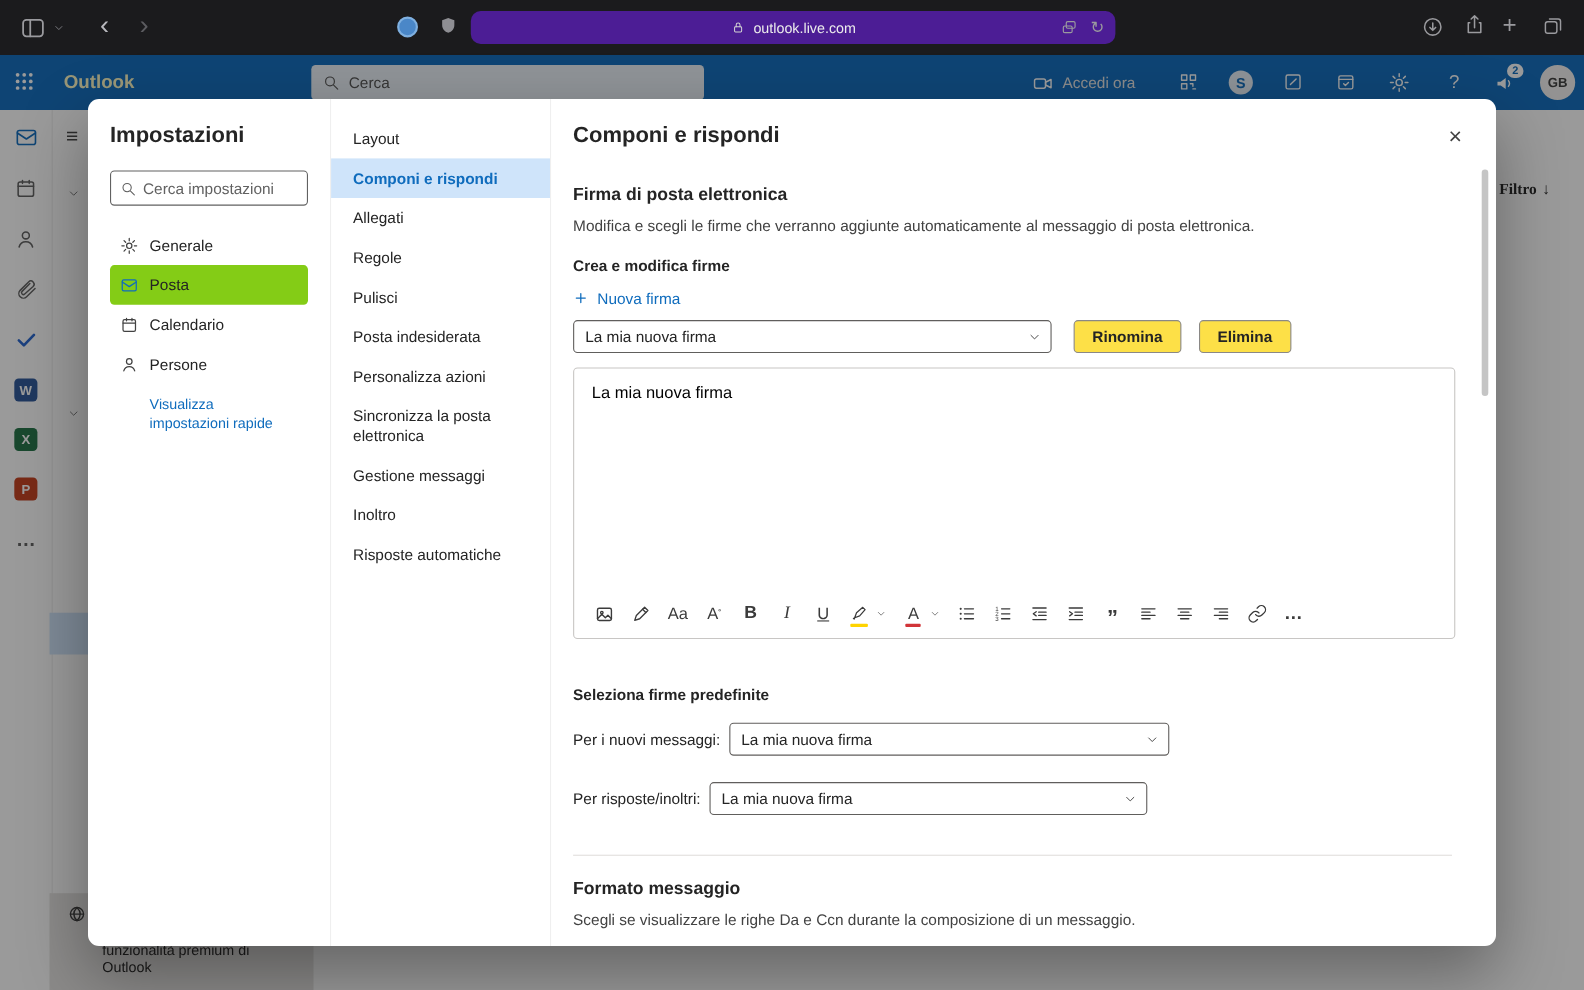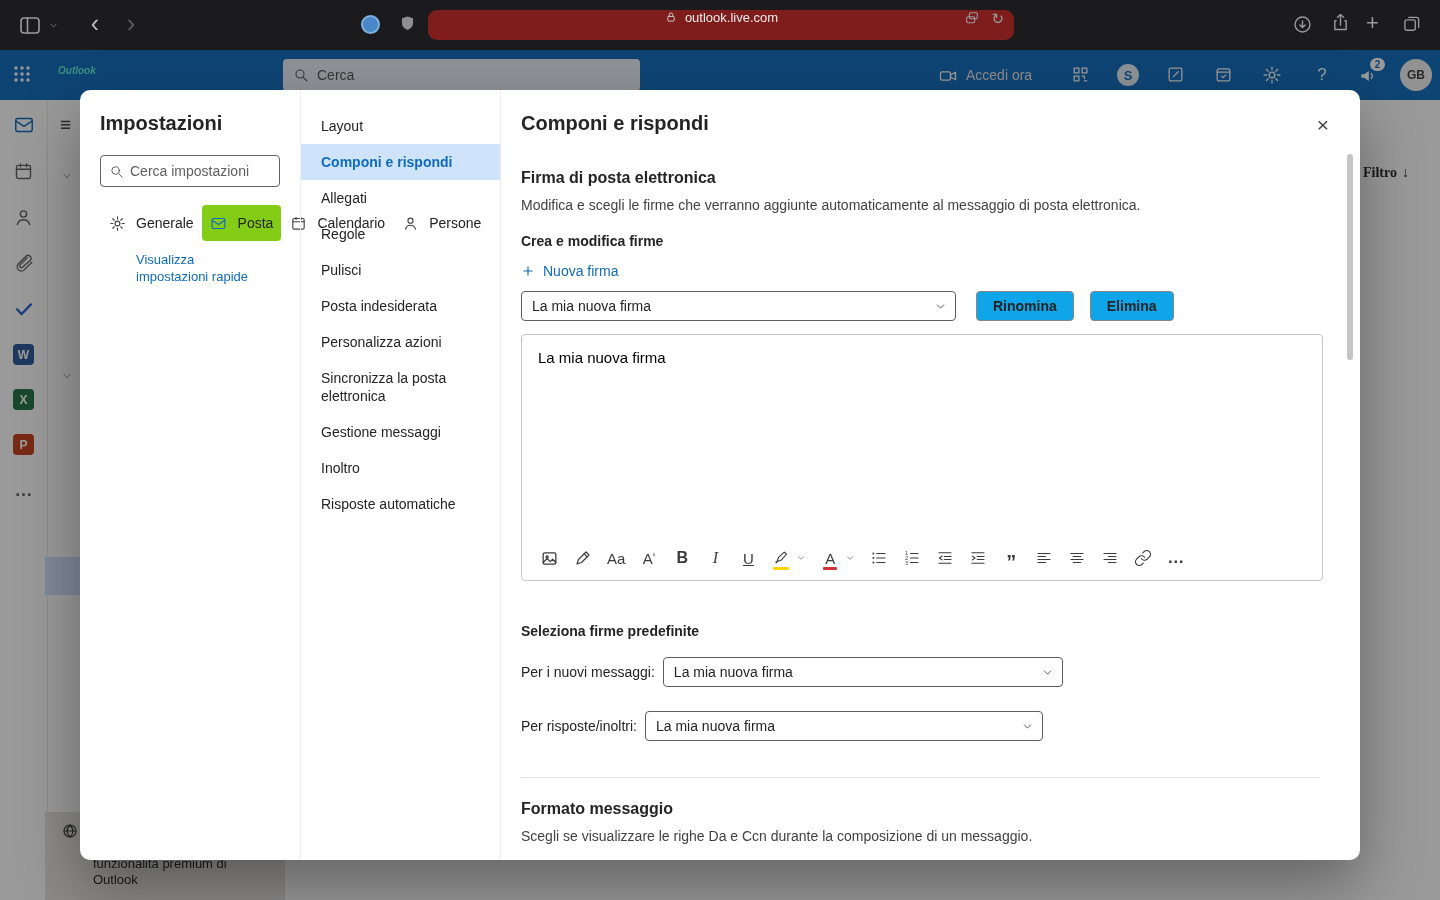--- a/index.html
+++ b/index.html
@@ -9,30 +9,30 @@
     font-family: "Liberation Sans", sans-serif; color: #242424;
   }
   svg.sv { fill: none; stroke: currentColor; stroke-width: 1.6; stroke-linecap: round; stroke-linejoin: round; }
   svg.sf { fill: currentColor; stroke: none; }
 
   
   .chrome { position: absolute; left: 0; top: 0; width: 1440px; height: 50px; background: #1b1b1d; z-index: 10; }
   .ci { position: absolute; display: flex; align-items: center; justify-content: center; color: #9a9a9e; }
   .navarrow { position: absolute; top: 8px; width: 26px; text-align: center; font-size: 25px; line-height: 30px; color: #5c5c60; }
   .navarrow.enabled { color: #b9b9be; }
-  .urlbar { position: absolute; left: 428px; top: 10px; width: 586px; height: 30px; background: #7f1d1d; border-radius: 9px;
-            display: flex; justify-content: center; gap: 7px; }
+  .urlbar { position: absolute; left: 428px; top: 10px; width: 586px; height: 30px; background: #4c1d95; border-radius: 9px;
+            display: flex; align-items: center; justify-content: center; gap: 7px; }
   .urlbar .url { font-size: 13px; color: #ececec; }
   .u-ic { position: absolute; color: #9a9a9e; display: flex; align-items: center; }
   .extdot { width: 19px; height: 19px; border-radius: 50%; background: #4a87c8; border: 2px solid #7fb0e0; display: inline-block; }
 
   
   .owhead { position: absolute; left: 0; top: 50px; width: 1440px; height: 50px; background: #0f6cbd; z-index: 5; }
   .hi { position: absolute; display: flex; align-items: center; justify-content: center; color: #fff; }
-  .brand { position: absolute; left: 58px; top: 15px; font-size: 10px; font-weight: 700; color: #5eead4; font-style: italic; }
+  .brand { position: absolute; left: 58px; top: 15px; font-size: 17px; font-weight: 700; color: #fef9c3; }
   .hsearch { position: absolute; left: 283px; top: 9px; width: 357px; height: 32px; border-radius: 4px;
              background: rgba(255,255,255,0.92); display: flex; align-items: center; gap: 8px; padding: 0 10px; color: #555; }
   .hsearch input { border: none; outline: none; background: transparent; font-size: 14px; color: #333; width: 100%; font-family: inherit; }
   .hsearch input::placeholder { color: #525252; }
   .signin { position: absolute; left: 966px; top: 17px; font-size: 14px; color: #e5e5e5; }
   .skype { position: absolute; left: 1117px; top: 14px; width: 22px; height: 22px; border-radius: 50%; background: #e8f1fa;
            color: #0f6cbd; font-size: 13px; font-weight: 700; display: flex; align-items: center; justify-content: center; }
   .qmark { position: absolute; left: 1311px; top: 14px; width: 22px; height: 22px; color: #fff; font-size: 17px; font-weight: 400;
            display: flex; align-items: center; justify-content: center; }
   .badge { position: absolute; left: 1370px; top: 8px; min-width: 15px; height: 13px; background: #fff; color: #0f6cbd;
@@ -58,21 +58,21 @@
 
   
   .modal { position: absolute; left: 80px; top: 90px; width: 1280px; height: 770px; background: #fff; border-radius: 10px;
            box-shadow: 0 25px 60px rgba(0,0,0,0.35); z-index: 60; display: flex; overflow: hidden; }
   .mcol1 { width: 220px; flex-shrink: 0; padding: 22px 20px 0; }
   .mtitle { font-size: 20px; font-weight: 600; color: #242424; }
   .msearch { margin-top: 20px; height: 32px; border: 1px solid #616161; border-radius: 4px; display: flex; align-items: center;
              gap: 6px; padding: 0 8px; color: #616161; background: #fff; }
   .msearch input { border: none; outline: none; background: transparent; width: 100%; font-size: 14px; color: #333; font-family: inherit; }
   .msearch input::placeholder { color: #616161; }
-  .mcats { margin-top: 18px; display: flex; flex-direction: row; }
+  .mcats { margin-top: 18px; display: flex; flex-direction: column; }
   .mcat { display: flex; align-items: center; gap: 10px; height: 36px; padding: 0 8px; border-radius: 4px; font-size: 14px;
           color: #242424; cursor: pointer; }
   .mcat .cic { width: 18px; height: 18px; color: #424242; display: flex; align-items: center; justify-content: center; }
   .mcat.sel { background: #84cc16; }
   .mcat.sel .cic { color: #0f6cbd; }
   .quicklink { margin: 10px 0 0 36px; width: 132px; color: #0f6cbd; font-size: 13px; line-height: 17px; cursor: pointer; }
 
   .mcol2 { width: 200px; flex-shrink: 0; border-left: 1px solid #efefef; padding-top: 18px; }
   .msec { padding: 9px 14px 9px 20px; font-size: 14px; line-height: 18px; color: #242424; cursor: pointer; }
   .msec.sel { background: #cfe4fa; color: #0f6cbd; font-weight: 600; }
@@ -83,21 +83,21 @@
             justify-content: center; font-size: 21px; color: #424242; cursor: pointer; }
   .sbar { position: absolute; right: 7px; top: 64px; width: 6px; height: 206px; border-radius: 3px; background: #c5c5c5; }
 
   .sect { font-size: 16px; font-weight: 700; color: #242424; margin-top: 34px; }
   .desc { font-size: 14px; color: #424242; margin-top: 10px; }
   .sub { font-size: 14px; font-weight: 700; margin-top: 20px; }
   .newsig { display: flex; align-items: center; gap: 8px; color: #0f6cbd; font-size: 14px; margin-top: 14px; cursor: pointer; width: fit-content; }
   .sigrow { display: flex; align-items: center; margin-top: 12px; }
   .combo { width: 435px; height: 30px; border: 1px solid #605e5c; border-radius: 4px; background: #fff; display: flex;
            align-items: center; justify-content: space-between; padding: 0 8px 0 10px; font-size: 14px; color: #242424; cursor: pointer; }
-  .btn { height: 30px; border: 1px solid #8a8886; border-radius: 4px; background: #0ea5e9; font-size: 14px; font-weight: 600;
+  .btn { height: 30px; border: 1px solid #8a8886; border-radius: 4px; background: #fde047; font-size: 14px; font-weight: 600;
          color: #242424; padding: 0 16px; margin-left: 20px; font-family: inherit; cursor: pointer; }
   .btn + .btn { margin-left: 16px; }
 
   .editor { margin-top: 13px; width: 802px; height: 247px; border: 1px solid #c8c6c4; border-radius: 4px; position: relative; background: #fff; }
   .etext { padding: 14px 16px; font-size: 15px; color: #000; }
   .etoolbar { position: absolute; left: 18px; right: 12px; bottom: 6px; height: 32px; display: flex; align-items: center;
               gap: 15px; color: #3b3b3b; }
   .ti { position: relative; min-width: 18px; height: 24px; display: flex; align-items: center; justify-content: center;
         font-size: 15px; cursor: pointer; }
   .ti.bold { font-weight: 700; font-size: 16px; }

